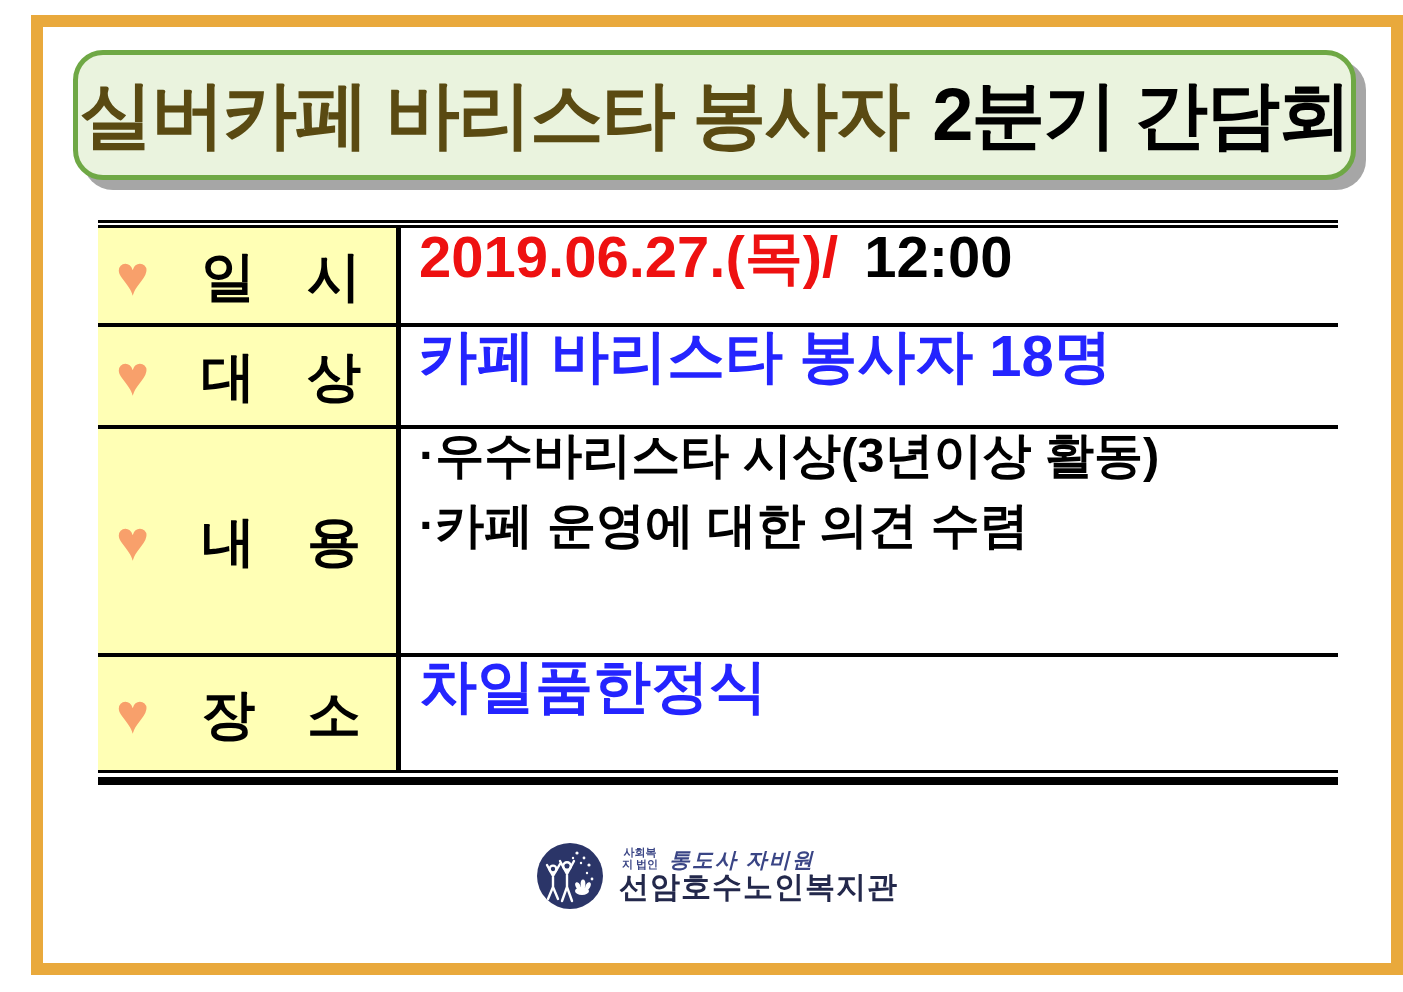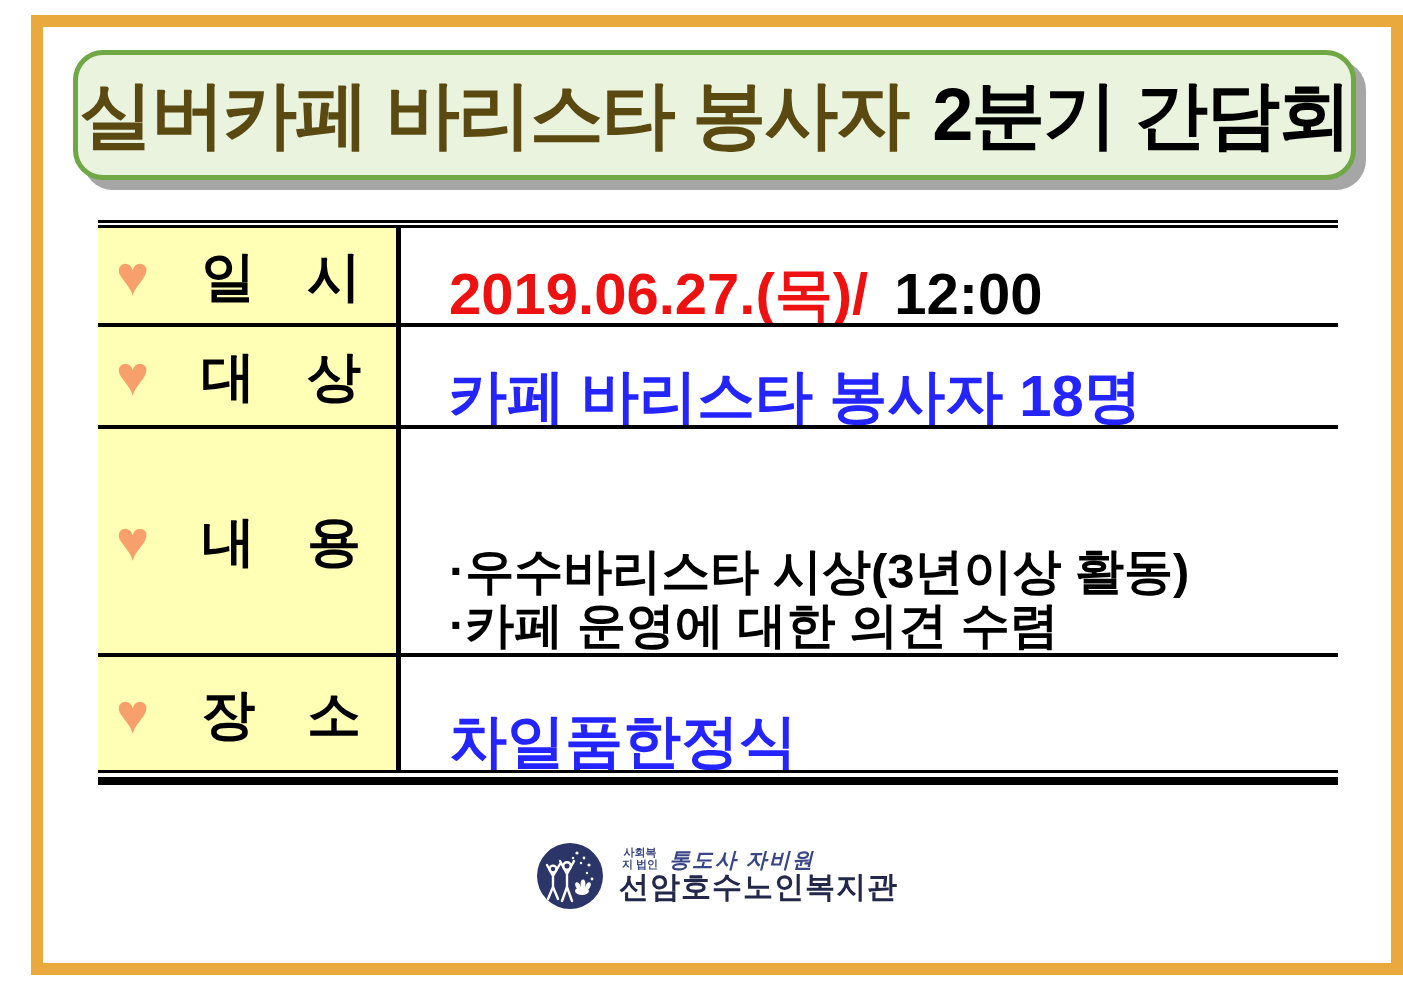--- a/index.html
+++ b/index.html
@@ -51,34 +51,34 @@
     width:303px; flex:0 0 303px;
     background:#FFFFB5;
     border-right:5px solid #000;
     display:flex; align-items:center; justify-content:space-between;
     padding:0 35px 0 18px;
   }
   .heart { font-size:56px; color:#F8A06B; line-height:1; }
   .lchar { font-size:54px; font-weight:800; color:#000; line-height:1; }
   .value-cell {
     flex:1 1 auto;
-    display:flex; align-items:flex-end;
-    padding-left:48px;
+    display:flex; align-items:flex-start;
+    padding-left:18px;
     overflow:hidden;
   }
   .r-datetime { height:95px; }
   .r-target   { height:102px; }
   .r-content  { height:228px; }
   .r-place    { height:120px; }
   .vtext { font-size:58px; font-weight:800; line-height:1; white-space:nowrap; }
   .v-date { color:#EE1111; }
   .v-time { color:#000000; margin-left:26px; }
   .v-blue { color:#2424FF; }
   .content-lines {
-    display:flex; flex-direction:column; justify-content:center; 
+    display:flex; flex-direction:column; justify-content:center; gap:16px;
   }
   .content-line {
     font-size:49px; font-weight:800; color:#000; line-height:1.1; white-space:nowrap;
   }
 
   
   .logo {
     position:absolute; left:0; top:843px; width:100%;
     display:flex; justify-content:center; align-items:flex-start; gap:16px;
   }

